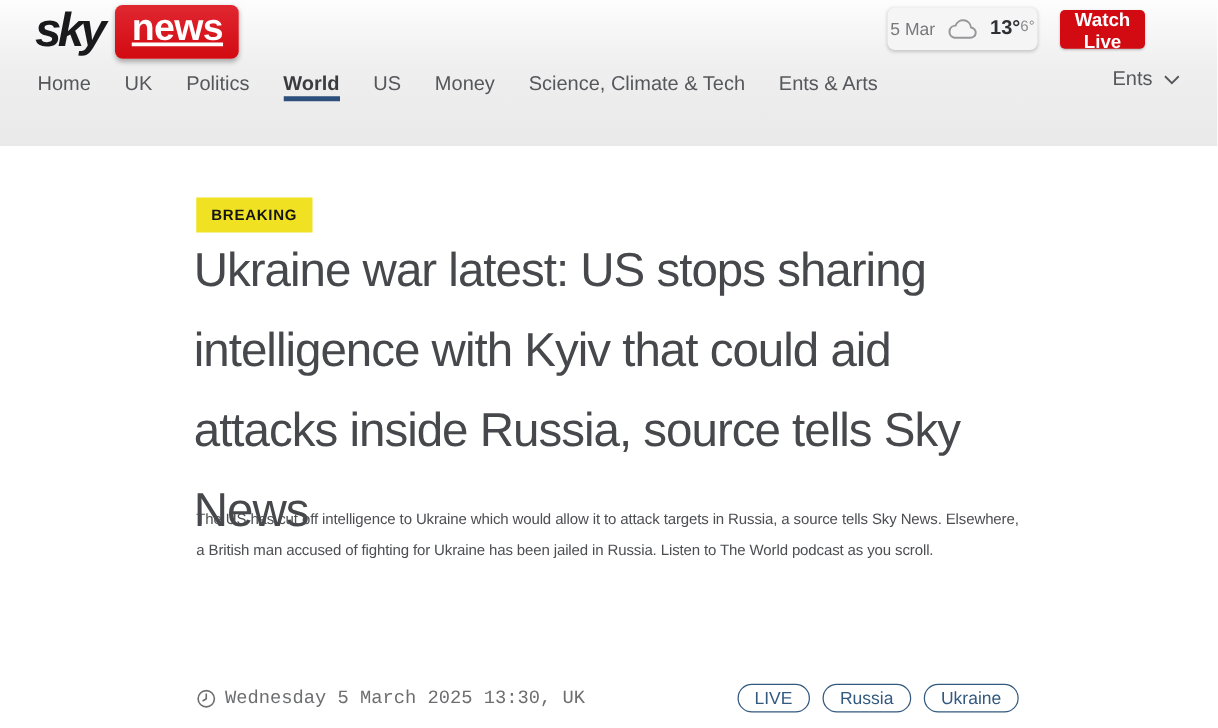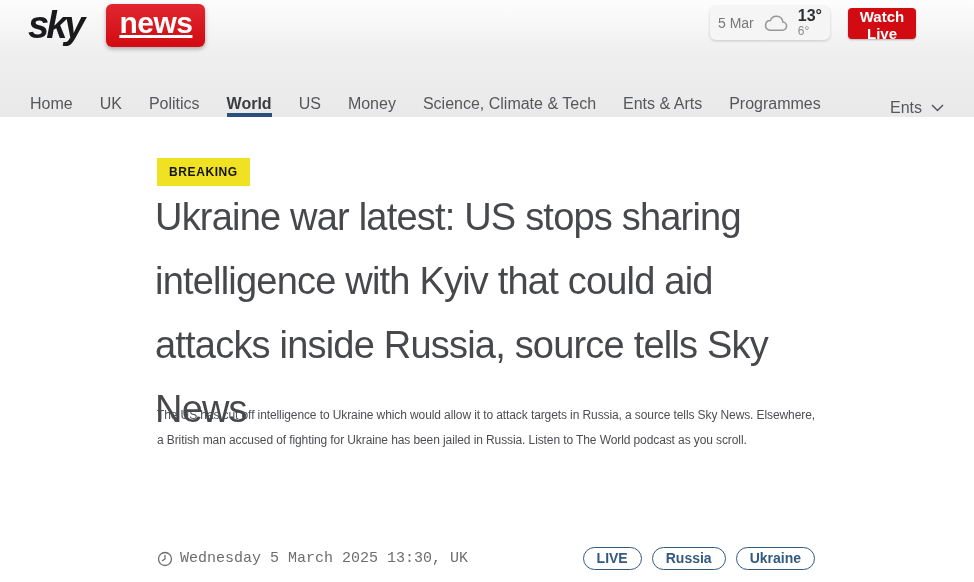--- a/index.html
+++ b/index.html
@@ -15,56 +15,56 @@
   .header {
     position: absolute; top: 0; left: 0; right: 0; height: 117px;
     background: linear-gradient(180deg, #fdfdfd 0%, #efeff0 45%, #e9e9ea 100%);
   }
   .logo {
     position: absolute; left: 28px; top: 4px;
     display: flex; align-items: center;
   }
   .logo-sky {
     font-size: 38px; font-weight: 700; font-style: italic;
-    letter-spacing: -3px; color: #1a1a1c; padding-right: 24px;
+    letter-spacing: -3px; color: #1a1a1c; padding-right: 10px;
   }
   .logo-news {
     display: inline-block;
     background: linear-gradient(180deg, var(--red-light, #e02730), var(--red, #c90910));
     color: #ffffff; font-size: 30px; font-weight: 700;
     letter-spacing: -0.5px; line-height: 1;
     padding: 4px 13px 9px; border-radius: 6px;
     box-shadow: 0 2px 4px rgba(0,0,0,0.3);
     text-decoration: underline;
   }
 
   .weather {
     position: absolute; left: 710px; top: 6px; width: 120px; height: 34px;
     background: #f5f5f6; border-radius: 6px;
     box-shadow: 0 1px 3px rgba(0,0,0,0.18);
     display: flex; align-items: center; justify-content: center; gap: 8px;
     cursor: pointer;
   }
   .weather-date { color: #77787a; font-size: 14px; }
-  .weather-temps { display: flex; flex-direction: column; line-height: 1.05; }
+  .weather-temps { display: flex; flex-direction: row; line-height: 1.05; }
   .temp-high { font-size: 16px; font-weight: 700; color: #2e3032; }
   .temp-low  { font-size: 12px; color: #8a8b8d; }
 
   .watch-live {
     position: absolute; left: 848px; top: 8px; width: 68px; height: 31px;
     background: var(--red, #d20a11); color: #fff;
     font-family: inherit; font-size: 15px; font-weight: 700;
     border: none; border-radius: 4px; cursor: pointer;
     box-shadow: 0 1px 2px rgba(0,0,0,0.25);
   }
 
   
   .nav {
     position: absolute; top: 55px; left: 0; right: 0; height: 62px;
-    display: flex; align-items: flex-end; padding: 0 30px;
+    display: flex; align-items: flex-start; padding: 0 30px;
   }
   .nav-item {
     display: flex; align-items: center;
     margin-right: 27px; font-size: 16px; color: #55575a;
     border-bottom: 4px solid transparent; border-top: 4px solid transparent;
     cursor: pointer; white-space: nowrap;
   }
   .nav-item.active {
     color: #3a3c3f; font-weight: 700;
     border-bottom-color: var(--navy-underline, #2d4f7c);
@@ -96,21 +96,21 @@
     display: flex; align-items: center; justify-content: space-between;
   }
   .timestamp {
     display: flex; align-items: center; gap: 7px;
     color: #6d6e70; font-size: 15px; font-family: Liberation Mono, monospace;
   }
   .tags { display: flex; gap: 10px; }
   .tag {
     border: 1.5px solid var(--navy, #33597f); color: var(--navy, #33597f);
     border-radius: 13px; padding: 2px 13px 3px;
-    font-size: 14px; font-weight: 700; cursor: pointer; white-space: nowrap;
+    font-size: 14px; font-weight: 400; cursor: pointer; white-space: nowrap;
     background: #fff;
   }
 </style>
 </head>
 <body>
 
 <header class="header">
   <div class="logo">
     <span class="logo-sky">sky</span>
     <span class="logo-news">news</span>
@@ -134,21 +134,20 @@
   <nav class="nav">
     <span style="display:flex; align-items:stretch;">
         <span class="nav-item">Home</span>
         <span class="nav-item">UK</span>
         <span class="nav-item">Politics</span>
         <span class="nav-item active">World</span>
         <span class="nav-item">US</span>
         <span class="nav-item">Money</span>
         <span class="nav-item">Science, Climate &amp; Tech</span>
         <span class="nav-item">Ents &amp; Arts</span>
-        <span class="nav-item">Programmes</span>
       </span>
     <span class="nav-more">
       <span>Ents</span>
       <span style="display:flex;">
         <svg width="13" height="8" viewBox="0 0 13 8">
           <polyline points="1,1 6.5,6.5 12,1" fill="none" stroke="#55575a" stroke-width="1.5"></polyline>
         </svg>
       </span>
     </span>
   </nav>

